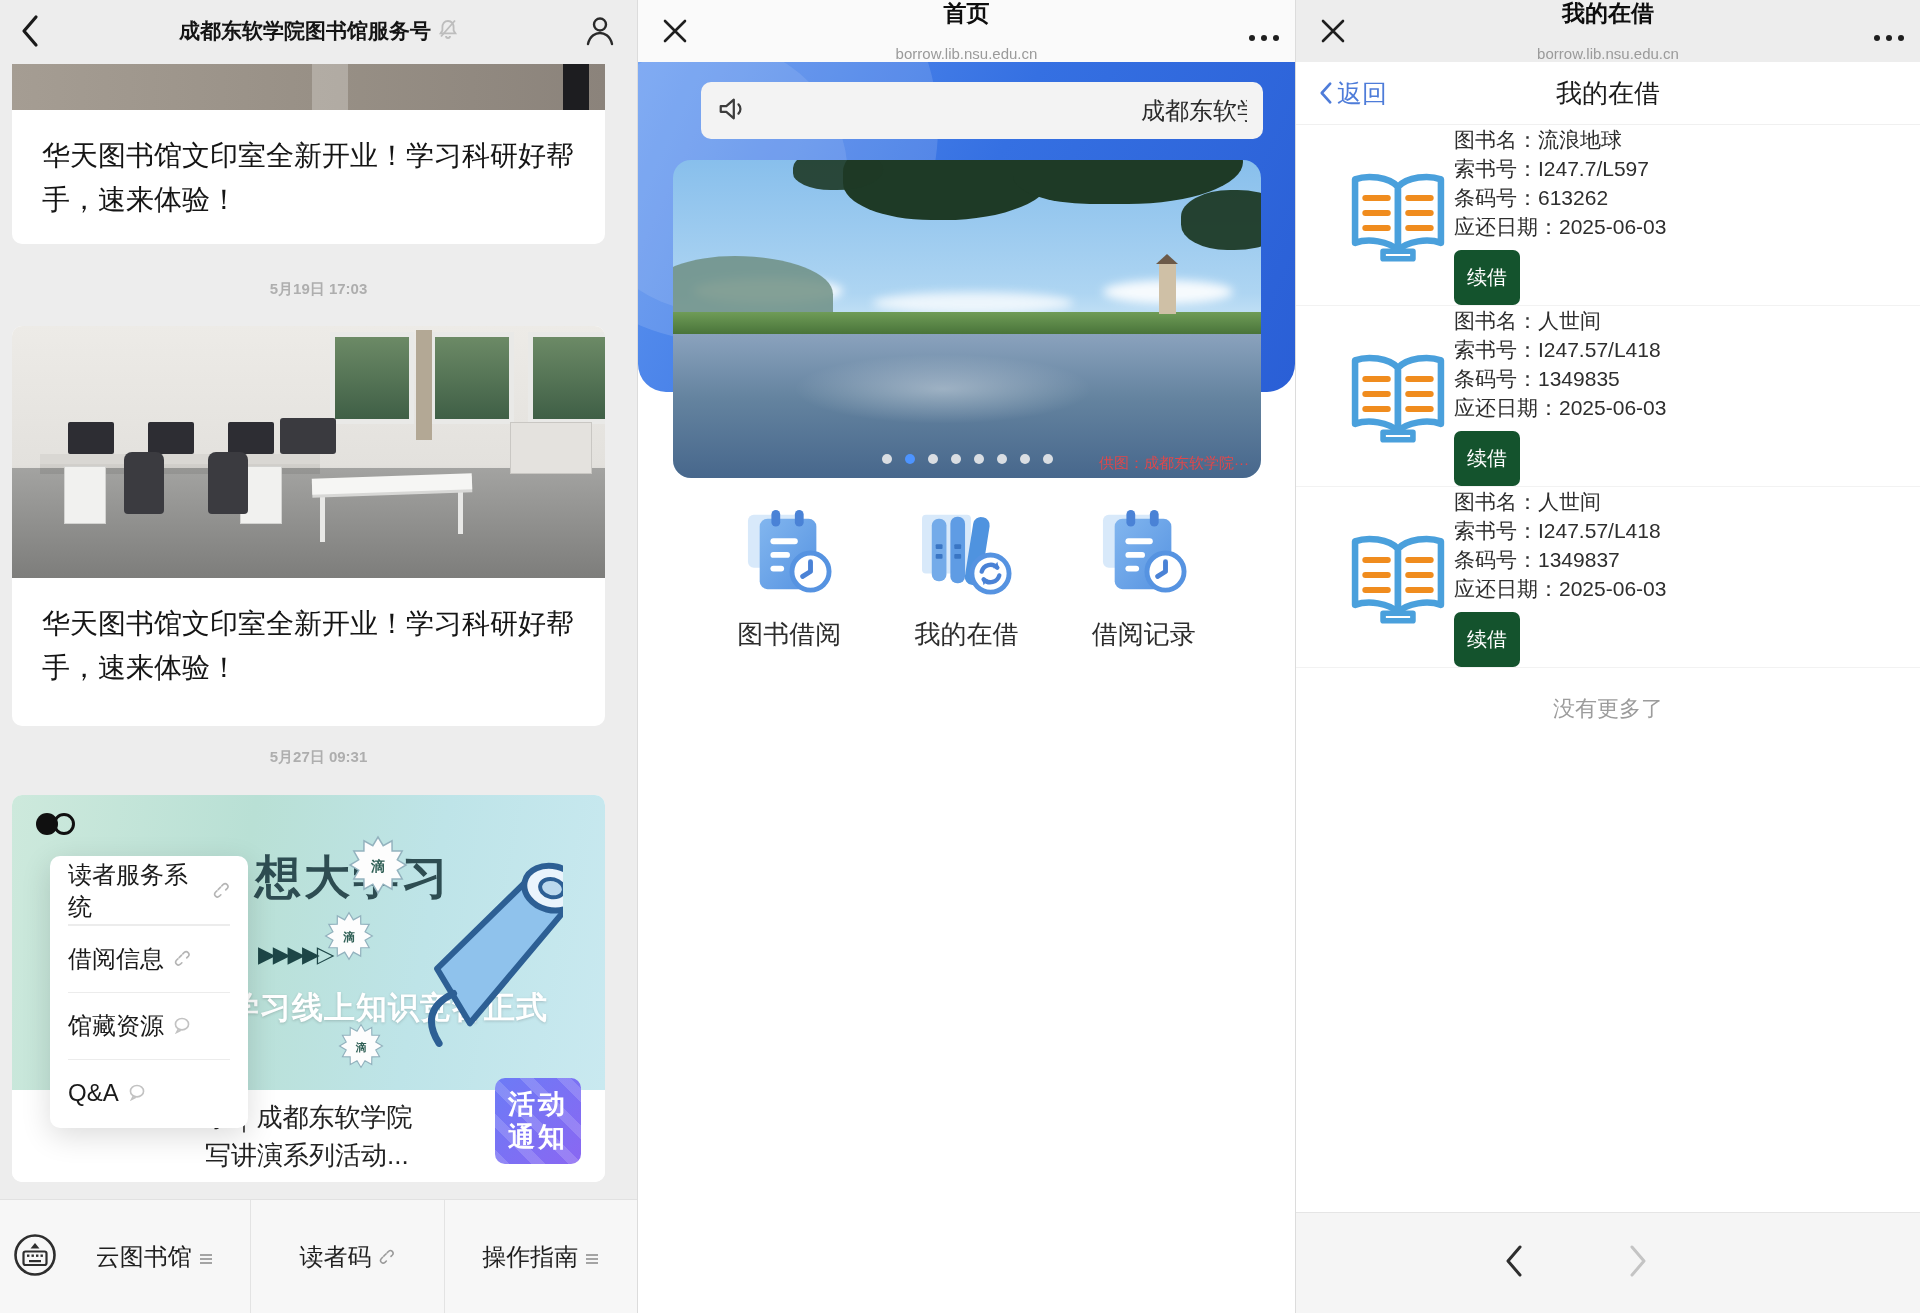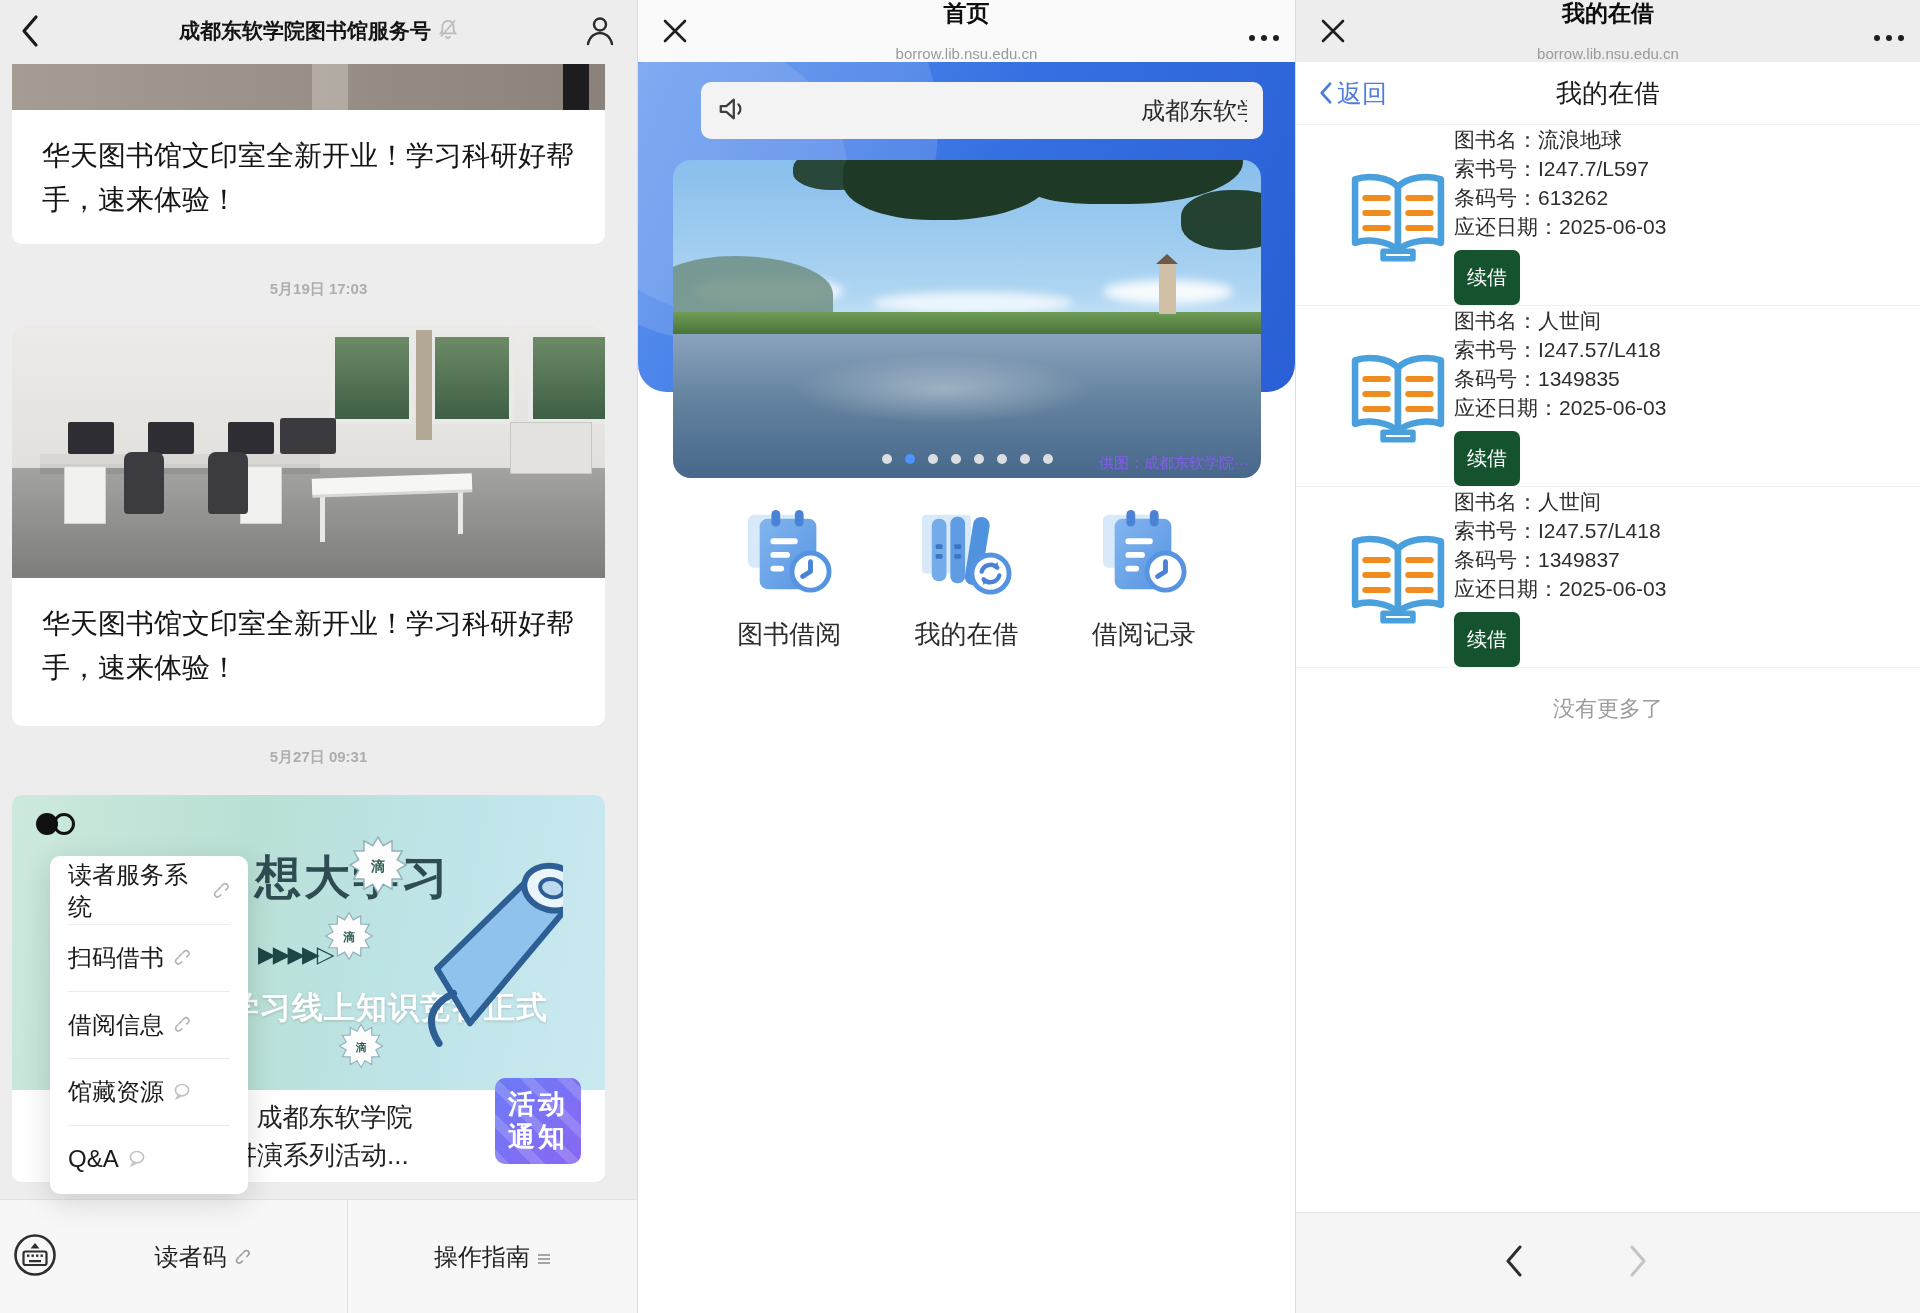--- a/index.html
+++ b/index.html
@@ -124,21 +124,21 @@
   .fo1{left:170px;top:-28px;width:210px;height:88px;}
   .fo2{left:340px;top:-40px;width:230px;height:84px;border-radius:40% 60% 60% 40%;}
   .fo3{left:508px;top:30px;width:110px;height:60px;opacity:.95;}
   .fo4{left:120px;top:-10px;width:90px;height:40px;opacity:.9;}
   .cr-tower{position:absolute;left:486px;top:104px;width:17px;height:50px;background:#cfc0a6;}
   .cr-tower::before{content:"";position:absolute;left:-3px;top:-10px;border-left:11px solid transparent;
       border-right:11px solid transparent;border-bottom:10px solid #6c5a49;}
   .dots-row{position:absolute;left:0;right:0;bottom:14px;display:flex;justify-content:center;gap:13px;z-index:3;}
   .dot{width:10px;height:10px;border-radius:50%;background:rgba(238,238,238,.88);}
   .dot.active{background:#4d94ff;}
-  .cr-caption{position:absolute;right:12px;bottom:5px;font-size:15px;color:#8b5cf6;z-index:3;opacity:.9;}
+  .cr-caption{position:absolute;right:12px;bottom:5px;font-size:15px;color:#ef4444;z-index:3;opacity:.9;}
   .actions{position:absolute;left:0;right:0;top:505px;display:flex;justify-content:space-evenly;padding:0 26px;}
   .action{display:flex;flex-direction:column;align-items:center;gap:14px;}
   .action-label{font-size:26px;color:#2d2d2d;}
 
   
   .subheader{position:relative;height:62px;background:#fff;display:flex;align-items:center;justify-content:center;
              border-bottom:1px solid #f0f0f0;}
   .back-link{position:absolute;left:22px;display:flex;align-items:center;gap:4px;color:#4e7cd9;font-size:25px;}
   .sub-title{font-size:26px;color:#1b1b1b;}
   .book-item{display:flex;align-items:center;height:180px;border-bottom:1px solid #f2f2f2;background:#fff;}
@@ -275,28 +275,20 @@
       <div class="wx-menu">
         <div class="menu-item">
           <span>读者服务系统</span>
           <span><svg width="18" height="18" viewBox="0 0 22 22" fill="none" stroke="#b5b5b5" stroke-width="2" stroke-linecap="round">
                 <path d="M7.5 10.5l3-3"></path>
                 <path d="M6 12l-1.8 1.8a3.4 3.4 0 0 0 4.8 4.8l1.8-1.8"></path>
                 <path d="M12 6l1.8-1.8a3.4 3.4 0 0 1 4.8 4.8L16.8 10.8"></path>
               </svg></span>
         </div>
         <div class="menu-sep"></div>
-        <div class="menu-item">
-          <span>扫码借书</span>
-          <span><svg width="18" height="18" viewBox="0 0 22 22" fill="none" stroke="#b5b5b5" stroke-width="2" stroke-linecap="round">
-                <path d="M7.5 10.5l3-3"></path>
-                <path d="M6 12l-1.8 1.8a3.4 3.4 0 0 0 4.8 4.8l1.8-1.8"></path>
-                <path d="M12 6l1.8-1.8a3.4 3.4 0 0 1 4.8 4.8L16.8 10.8"></path>
-              </svg></span>
-        </div>
         <div class="menu-sep"></div>
         <div class="menu-item">
           <span>借阅信息</span>
           <span><svg width="18" height="18" viewBox="0 0 22 22" fill="none" stroke="#b5b5b5" stroke-width="2" stroke-linecap="round">
                 <path d="M7.5 10.5l3-3"></path>
                 <path d="M6 12l-1.8 1.8a3.4 3.4 0 0 0 4.8 4.8l1.8-1.8"></path>
                 <path d="M12 6l1.8-1.8a3.4 3.4 0 0 1 4.8 4.8L16.8 10.8"></path>
               </svg></span>
         </div>
         <div class="menu-sep"></div>
@@ -327,20 +319,28 @@
           <g fill="#2e2e2e">
             <rect x="15" y="22.5" width="2.4" height="2.4"></rect>
               <rect x="19.5" y="22.5" width="2.4" height="2.4"></rect>
             <rect x="24" y="22.5" width="2.4" height="2.4"></rect>
               <rect x="28.5" y="22.5" width="2.4" height="2.4"></rect>
             <rect x="17" y="28" width="12" height="2.2"></rect>
           </g>
         </svg>
       </span>
       <div class="tb-items">
+        <div class="tb-item">
+          <span>云图书馆</span>
+          <span><svg width="14" height="12" viewBox="0 0 14 12" stroke="#9a9a9a" stroke-width="1.8">
+                <line x1="1" y1="2" x2="13" y2="2"></line>
+                <line x1="1" y1="6" x2="13" y2="6"></line>
+                <line x1="1" y1="10" x2="13" y2="10"></line>
+              </svg></span>
+        </div>
         <div class="tb-item">
           <span>读者码</span>
           <span><svg width="17" height="17" viewBox="0 0 22 22" fill="none" stroke="#9a9a9a" stroke-width="2" stroke-linecap="round">
                 <path d="M7.5 10.5l3-3"></path>
                 <path d="M6 12l-1.8 1.8a3.4 3.4 0 0 0 4.8 4.8l1.8-1.8"></path>
                 <path d="M12 6l1.8-1.8a3.4 3.4 0 0 1 4.8 4.8L16.8 10.8"></path>
               </svg></span>
         </div>
         <div class="tb-item">
           <span>操作指南</span>

